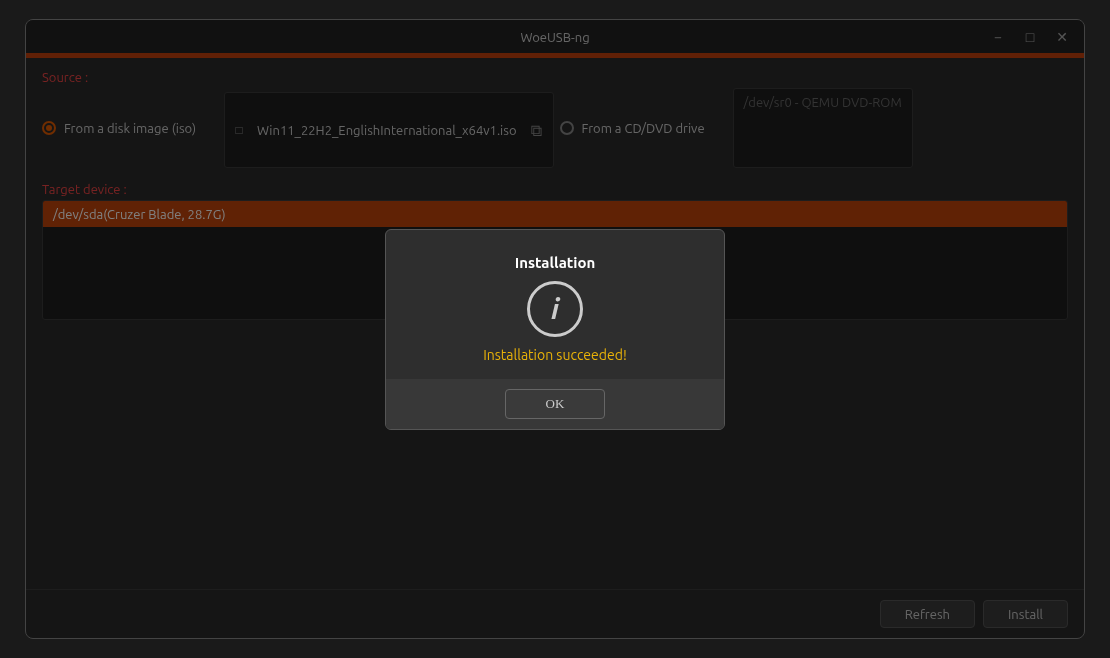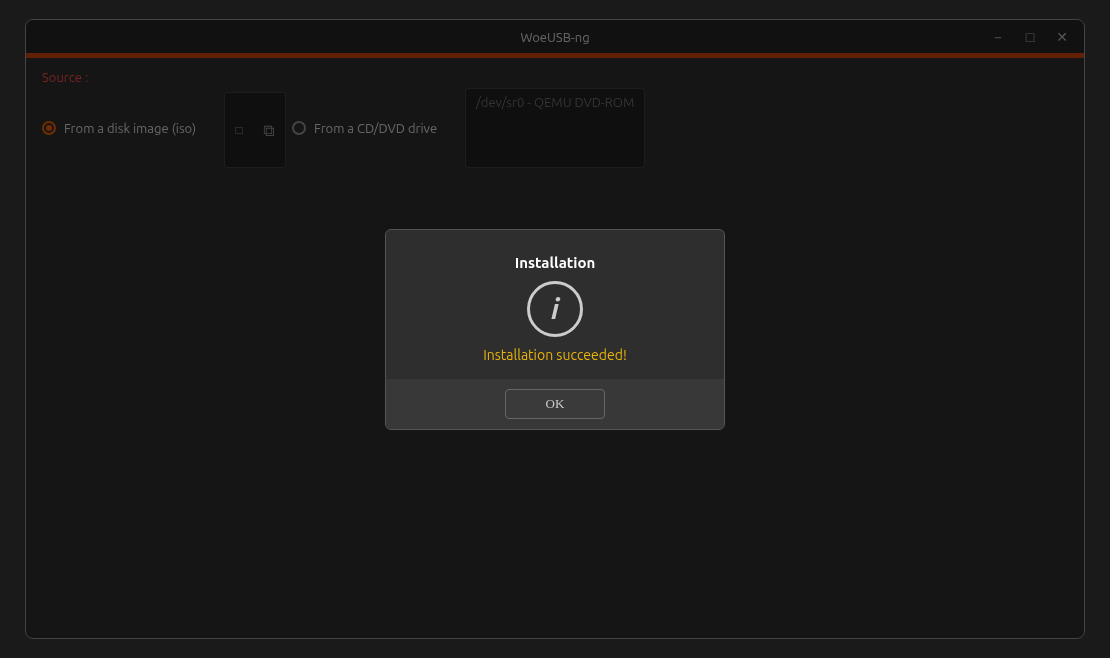--- a/index.html
+++ b/index.html
@@ -335,37 +335,48 @@
 
         <div class="radio-option">
           <div class="radio-circle selected"></div>
           <span class="radio-label">From a disk image (iso)</span>
         </div>
 
         <div class="iso-input-row">
           <div class="iso-input-icon">
             <span>□</span>
           </div>
+          <div class="iso-input-text">Win11_22H2_EnglishInternational_x64v1.iso</div>
           <button class="iso-input-btn">⧉</button>
         </div>
 
         <div class="radio-option">
           <div class="radio-circle"></div>
           <span class="radio-label">From a CD/DVD drive</span>
         </div>
 
         <div class="cd-drive-box">
           <span>/dev/sr0 - QEMU DVD-ROM</span>
         </div>
       </div>
     </div>
 
+    <div class="target-section">
+      <div class="section-label">Target device :</div>
+      <div class="target-list">
+        <div class="target-list-item selected">/dev/sda(Cruzer Blade, 28.7G)</div>
+      </div>
+    </div>
 
   </div>
 
+  <div class="footer">
+    <button class="footer-btn">Refresh</button>
+    <button class="footer-btn">Install</button>
+  </div>
 
   <div class="dialog-overlay">
     <div class="dialog">
       <div class="dialog-body">
         <div class="dialog-title">Installation</div>
         <div class="dialog-icon">
           <span>i</span>
         </div>
         <div class="dialog-message">Installation succeeded!</div>
       </div>

